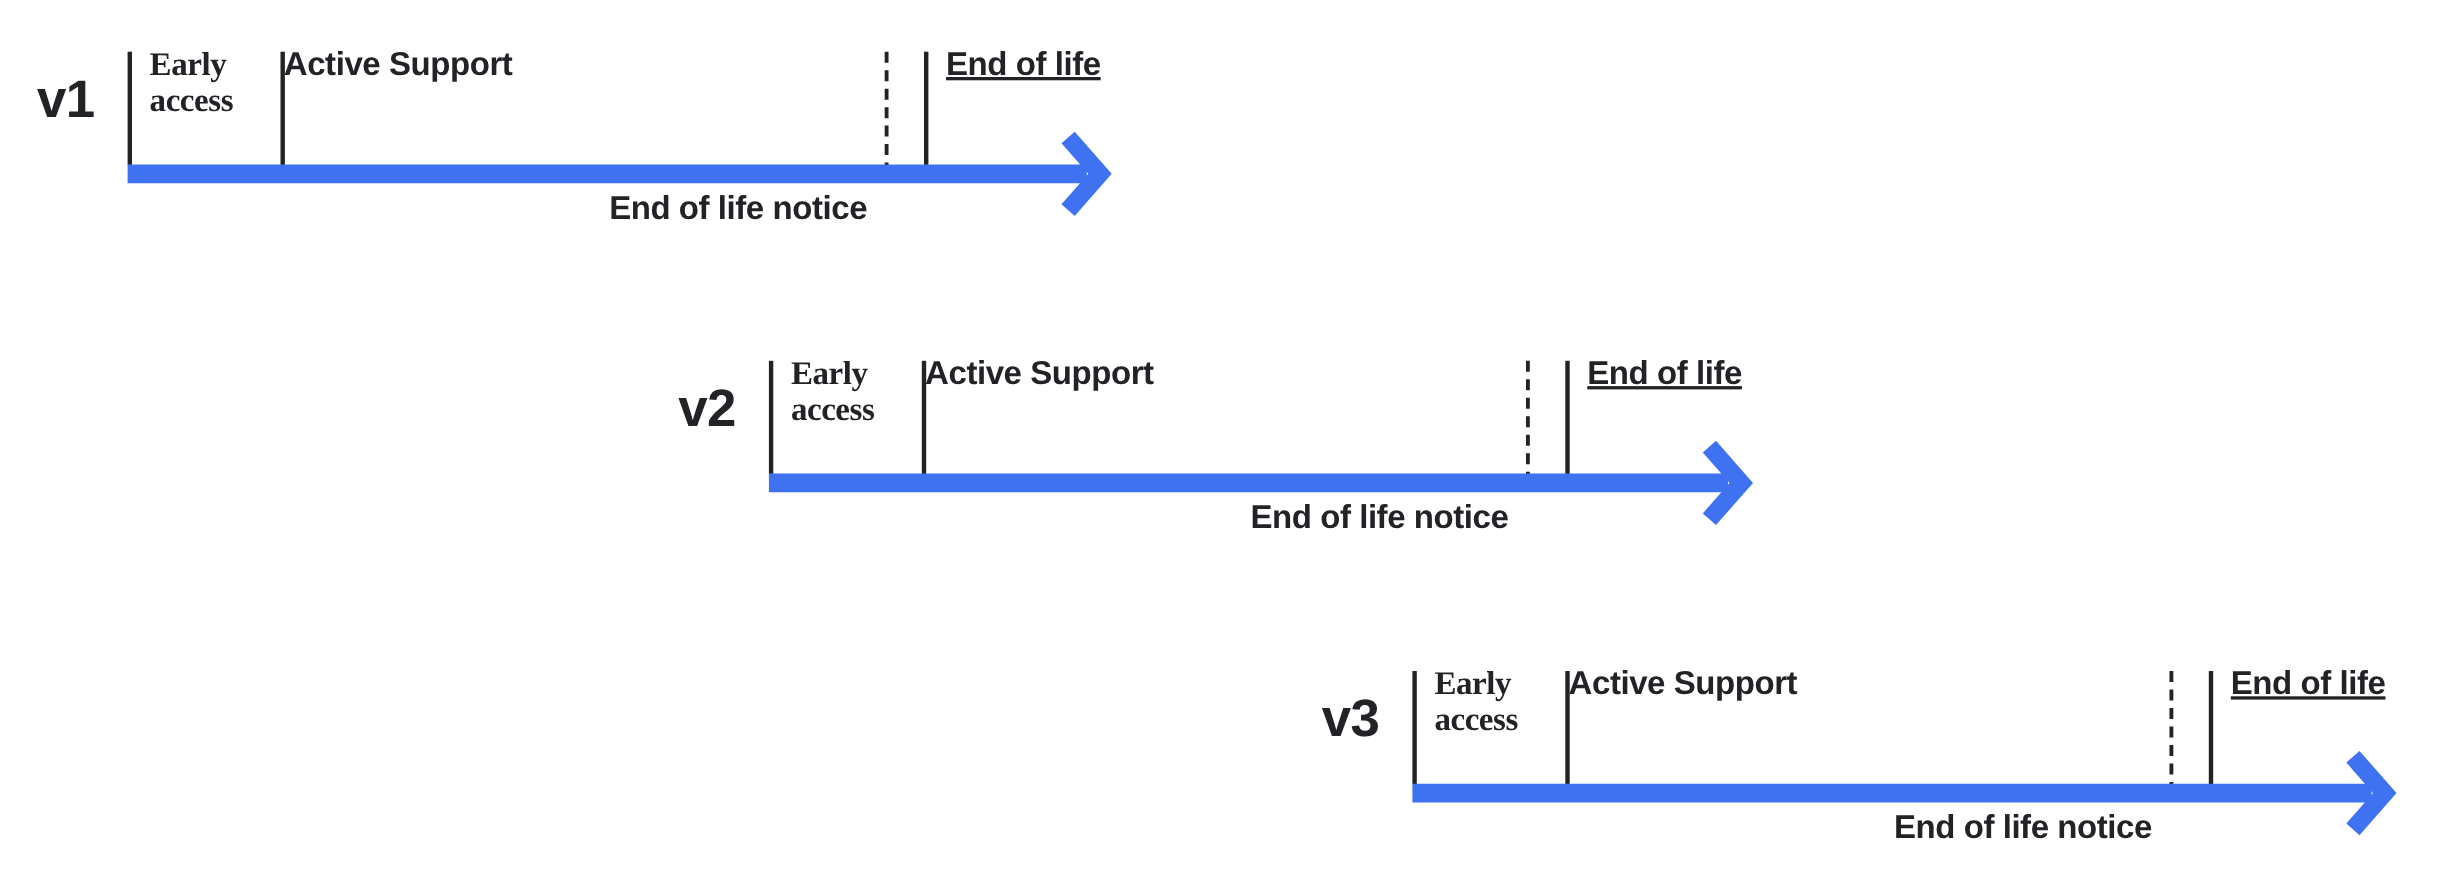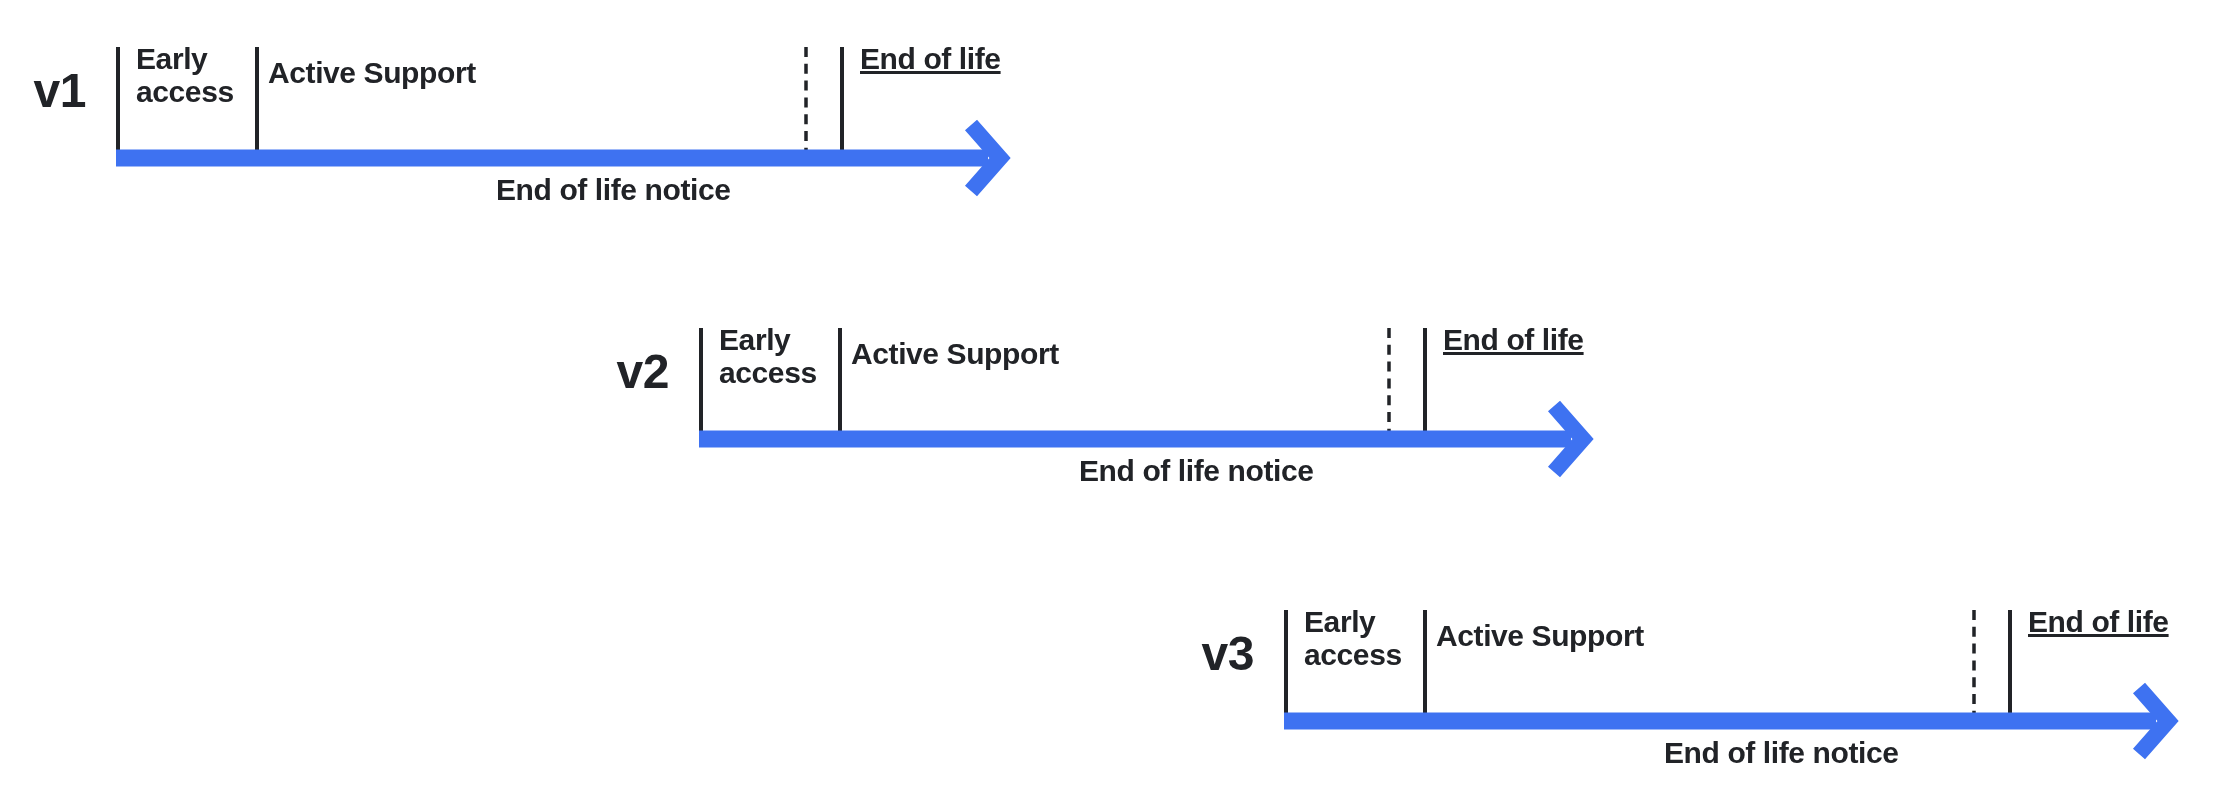--- a/index.html
+++ b/index.html
@@ -67,24 +67,24 @@
     left: -160px;
     top: 20px;
     width: 130px;
     text-align: right;
     font-weight: 700;
     font-size: 48px;
     line-height: 48px;
     letter-spacing: -0.5px;
     color: var(--ink);
   }
-  .early-access   { left: 20px;  top: -5px; width: 120px; }
-  .active-support { left: 152px; top: -5px; white-space: nowrap; margin-top: 14px; }
+  .early-access   { left: 20px;  top: -5px; width: 120px; font-family: Liberation Serif, serif; }
+  .active-support { left: 142px; top: -5px; white-space: nowrap; }
   .end-of-life    { left: 744px; top: -5px; white-space: nowrap; text-decoration: underline; }
-  .eol-notice     { left: 380px; top: 126px; width: 310px; text-align: left; white-space: nowrap; }
+  .eol-notice     { left: 400px; top: 126px; width: 310px; text-align: center; white-space: nowrap; }
 </style>
 </head>
 <body>
 
 <div class="canvas">
 
   <div class="timeline tl-v1">
     <svg class="arrow-svg" viewBox="0 0 920 185" aria-hidden="true">
       <line class="tick" x1="2" y1="0" x2="2" y2="103"></line>
       <line class="tick" x1="141" y1="0" x2="141" y2="103"></line>

